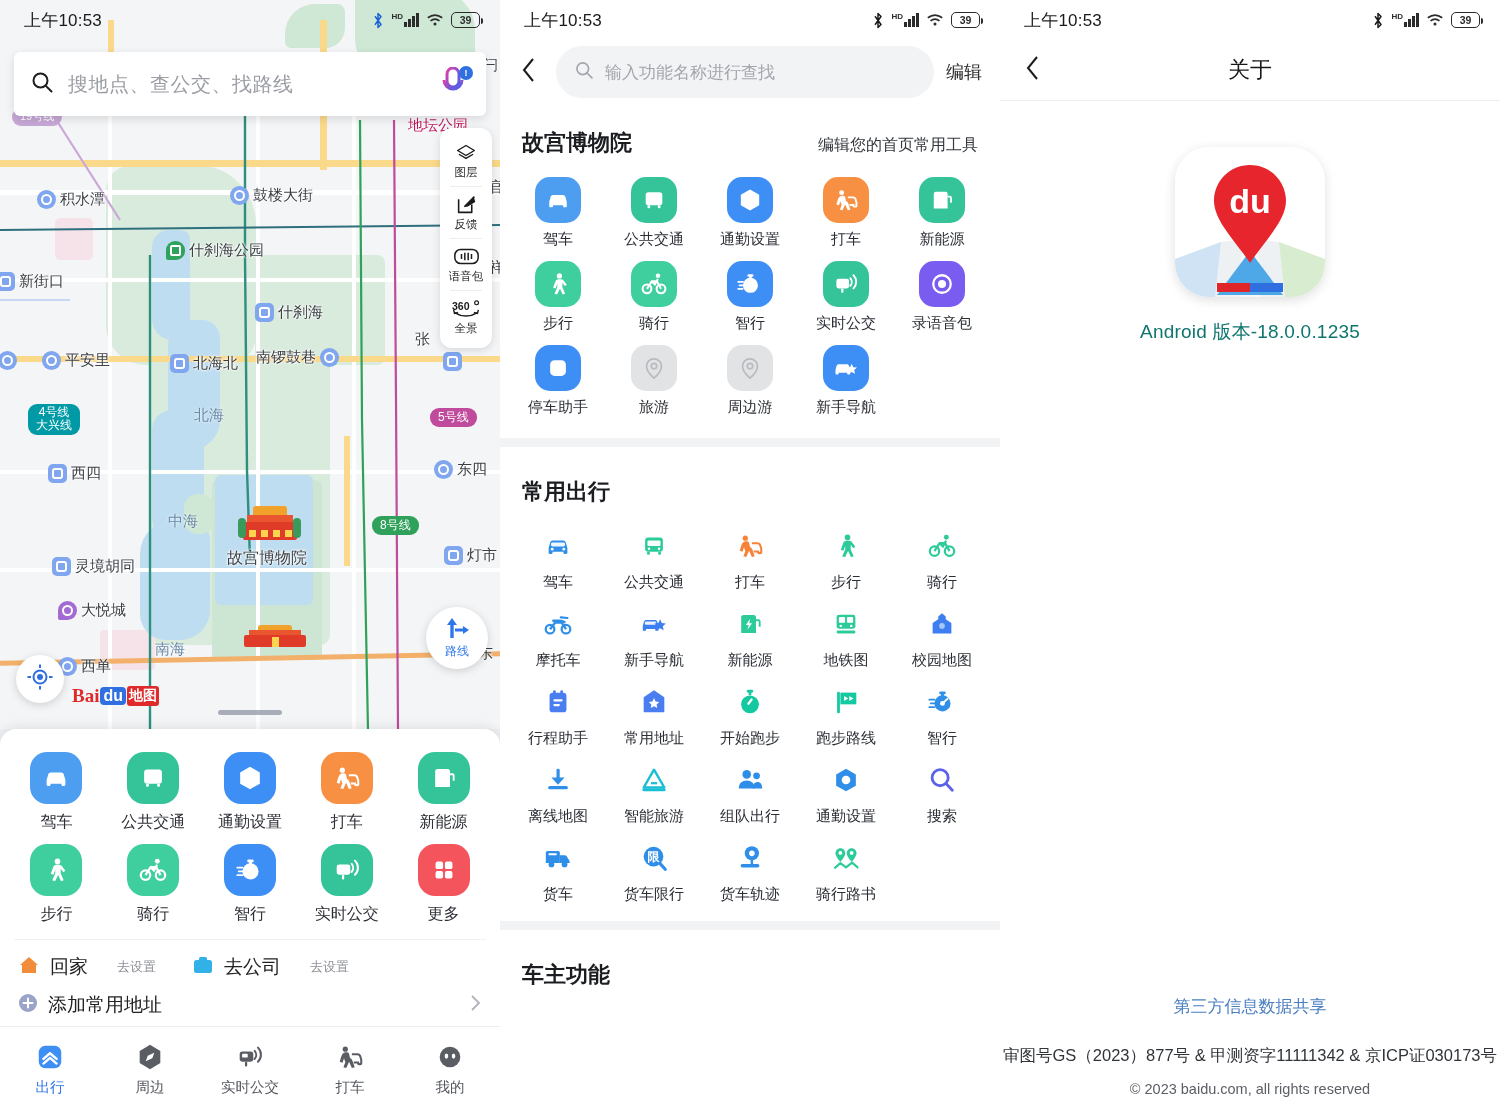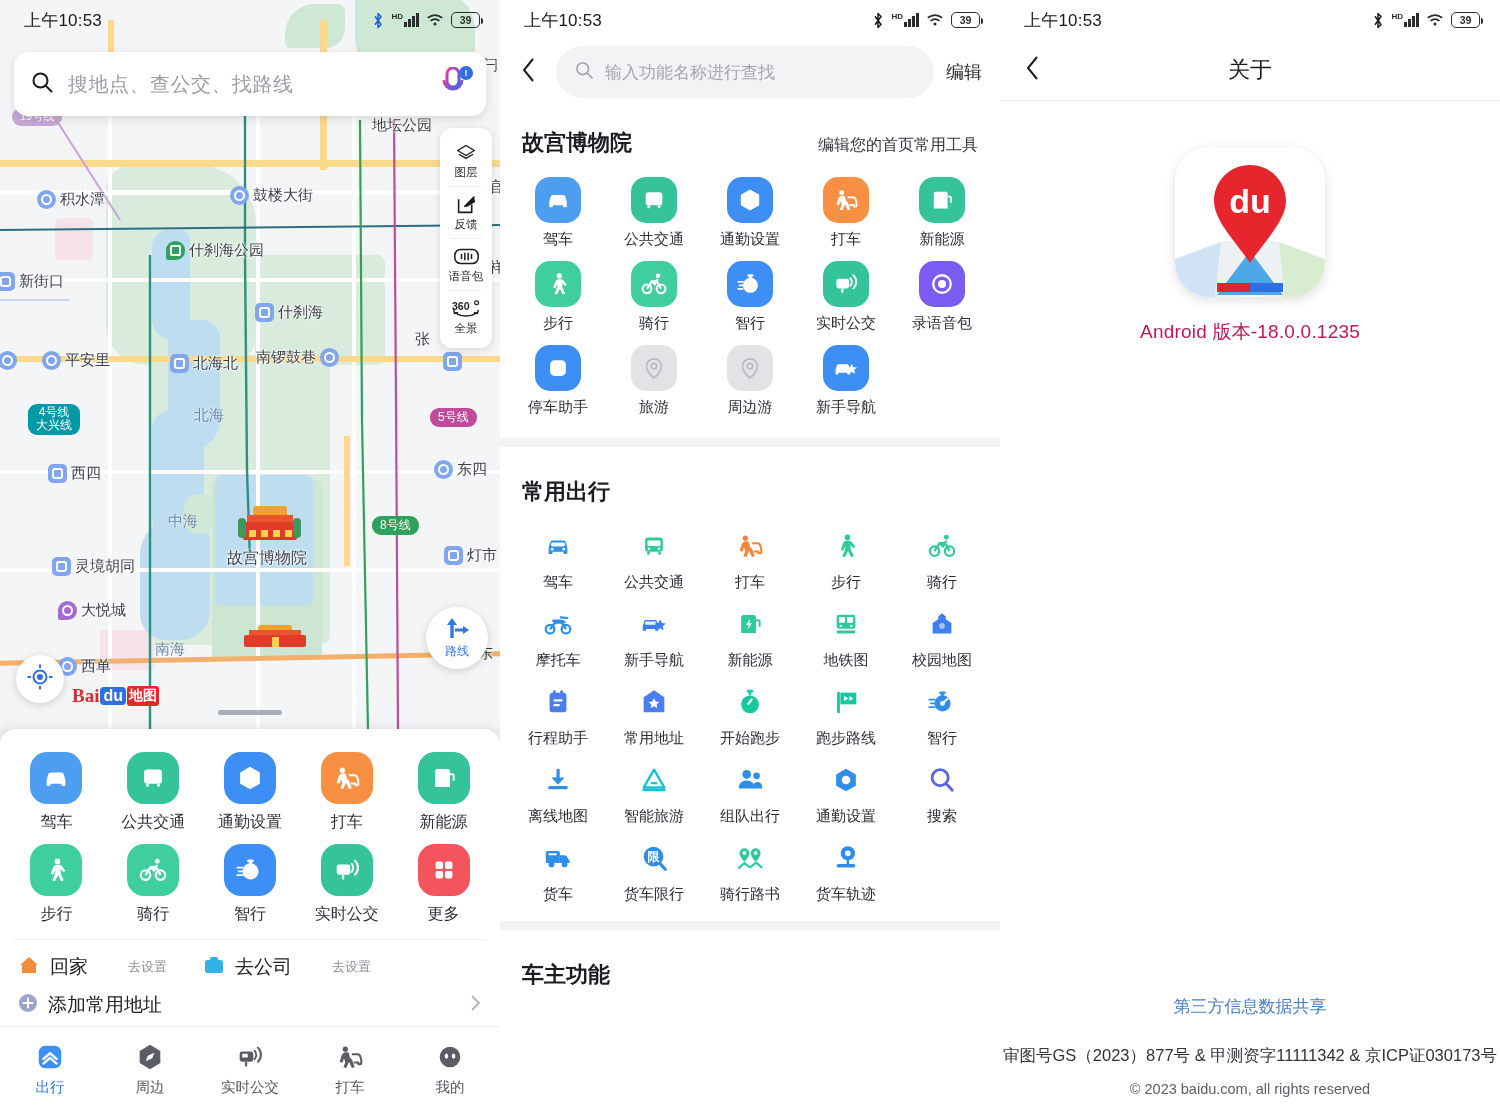--- a/index.html
+++ b/index.html
@@ -86,21 +86,21 @@
     position:absolute; left:72px; bottom:22px; display:flex;align-items:center;gap:1px; z-index:11;
   }
   .bd-bai{ color:#e02a2a; font-weight:700; font-size:19px; font-family:"Liberation Serif",serif;text-align:right;}
   .bd-du{ background:#2f6fe0; color:#fff; font-weight:700; font-size:16px; border-radius:4px; padding:0 3px;}
   .bd-map{ background:#e02a2a; color:#fff; font-weight:700; font-size:14px; border-radius:3px; padding:1px 2px;}
   .map-handle{position:absolute;left:50%;transform:translateX(-50%);bottom:14px;width:64px;height:5px;border-radius:3px;background:#8f96a3;opacity:.75;z-index:11;}
 
   
   .searchbar{
     position:absolute; top:52px; left:14px; right:14px; height:64px; background:#fff;
-    border-radius:14px; box-shadow:0 3px 10px rgba(0,0,0,.12); display:flex; align-items:center;
+    border-radius:6px; box-shadow:0 3px 10px rgba(0,0,0,.12); display:flex; align-items:center;
     padding:0 16px; z-index:20;
   }
   .searchbar .ph{ font-size:20px; color:#9a9da3; margin-left:14px; letter-spacing:.5px;}
   .mic{ margin-left:auto; position:relative; width:34px;height:34px;display:flex;align-items:center;justify-content:center;}
   .mic-badge{ position:absolute; top:-1px; right:-3px; width:14px;height:14px;border-radius:50%;
     background:#2f6fe0;color:#fff;font-size:9px;display:flex;align-items:center;justify-content:center;font-weight:700;}
 
   
   .sheet{
     position:absolute; left:0; right:0; bottom:85px; top:729px; background:#fff;
@@ -108,21 +108,21 @@
     padding-top:6px;
   }
   .grid5{ display:grid; grid-template-columns:repeat(5,1fr); padding:10px 8px 4px;}
   .gcell{ display:flex;flex-direction:column;align-items:center; padding:7px 0 4px;}
   .gicon{ width:52px;height:52px;border-radius:17px;display:flex;align-items:center;justify-content:center;}
   .gcell .glabel{ font-size:16px;color:#2c2f36;margin-top:8px; }
   .sheet-divider{ height:1px; background:#f0f0f2; margin:6px 14px 0;}
   .fav-row{ display:flex; align-items:center; padding:14px 18px 4px; }
   .fav{ display:flex;align-items:center; gap:10px;}
   .fav .nm{ font-size:19px;color:#222; }
-  .fav .go{ font-size:13px;color:#8d9097; margin-left:30px;}
+  .fav .go{ font-size:13px;color:#8d9097; margin-left:19px;}
   .fav-spacer{ width:36px;}
   .addrow{ display:flex; align-items:center; padding:8px 18px 0; }
   .addrow .nm{ font-size:19px;color:#222; margin-left:10px;}
   .addrow .chev{ margin-left:auto; color:#b0b3b9; font-size:20px;}
 
   
   .tabbar{
     position:absolute;left:0;right:0;bottom:0;height:85px;background:#fff;border-top:1px solid #ededf0;
     display:flex; align-items:center; z-index:18;
   }
@@ -154,21 +154,21 @@
   
   #about-panel{ background:#fff; }
   .a-nav{ height:60px; display:flex;align-items:center; padding:0 18px; position:relative;}
   .a-title{ position:absolute;left:0;right:0;text-align:center;font-size:22px;color:#17181a;}
   .a-sep{ height:1px; background:#eeeef0; }
   .app-area{ padding-top:46px; display:flex;flex-direction:column;align-items:center;}
   .app-icon{
     width:150px;height:150px;border-radius:34px;background:#fff;
     box-shadow:0 3px 12px rgba(0,0,0,.13); overflow:hidden; position:relative;
   }
-  .app-ver{ margin-top:22px; font-size:19px;color:#be185d;letter-spacing:.2px;}
+  .app-ver{ margin-top:22px; font-size:19px;color:#0f766e;letter-spacing:.2px;}
   .a-links{ position:absolute; left:0;right:0; bottom:135px; display:flex;justify-content:center;align-items:center;gap:0;}
   .a-links a{ color:#4a7fc1; font-size:17px; text-decoration:none; padding:0 22px; }
   .a-pipe{ width:1px;height:18px;background:#cfd4da;}
   .a-third{ position:absolute;left:0;right:0;bottom:93px;text-align:center;color:#4a7fc1;font-size:17px;}
   .a-legal{ position:absolute;left:0;right:0;bottom:44px;text-align:center;color:#303338;font-size:16.5px;}
   .a-copy{ position:absolute;left:0;right:0;bottom:14px;text-align:center;color:#5c6066;font-size:14.5px;}
 </style>
 </head>
 <body>
 
@@ -346,21 +346,21 @@
         <div style="position:absolute;left:5px;top:5px;width:52px;height:6px;background:#e8552f;"></div>
         <div style="position:absolute;left:0;top:10px;width:62px;height:12px;background:#e03a28;border-radius:2px;"></div>
         <div style="position:absolute;left:28px;top:12px;width:7px;height:10px;background:#fcd44e;"></div>
       </div>
 
       <div class="watertxt" style="left:194px;top:406px;">北海</div>
       <div class="watertxt" style="left:168px;top:512px;">中海</div>
       <div class="watertxt" style="left:155px;top:640px;">南海</div>
 
       <div class="poi" style="left:372px;top:116px;">
-          <span class="t" style="font-size:15px;color:#404040;">地坛公园</span>
+          <span class="t" style="font-size:15px;color:#be185d;margin-left:36px;">地坛公园</span>
         </div>
       <div class="poi" style="left:415px;top:330px;">
           <span class="t">张</span>
         </div>
       <div class="poi" style="left:489px;top:178px;">
           <span class="t">官</span>
         </div>
       <div class="poi" style="left:489px;top:258px;">
           <span class="t">祥</span>
         </div>
@@ -1137,40 +1137,40 @@
             <svg width="30" height="30" viewBox="0 0 32 32" fill="#2f8fe8">
               <circle cx="15.5" cy="14.5" r="10.5"></circle>
               <text x="15.5" y="19.5" text-anchor="middle" font-family="Liberation Sans, sans-serif" font-size="13" font-weight="700" fill="#fff">限</text>
               <path d="M22 21.5 L28 28" stroke="#2f8fe8" stroke-width="3.4" stroke-linecap="round"></path>
             </svg>
           </div>
           <div class="flabel">货车限行</div>
         </div>
         <div class="fcell">
           <div class="fic-plain">
+            <svg width="30" height="30" viewBox="0 0 32 32" fill="#2f8fe8">
+              <circle cx="18" cy="11" r="7.6"></circle>
+              <circle cx="18" cy="11" r="3" fill="#fff"></circle>
+              <path d="M18 18.2 L18 23" stroke="#2f8fe8" stroke-width="2.6"></path>
+              <rect x="6" y="22.4" width="20" height="3.6" rx="1.8"></rect>
+            </svg>
+          </div>
+          <div class="flabel">货车轨迹</div>
+        </div>
+        <div class="fcell">
+          <div class="fic-plain">
             <svg width="30" height="30" viewBox="0 0 32 32" fill="#2ecb9a">
               <path d="M10 5.5 C7 5.5 4.8 7.8 4.8 10.8 C4.8 14.6 10 20 10 20 C10 20 15.2 14.6 15.2 10.8 C15.2 7.8 13 5.5 10 5.5 Z"></path>
               <circle cx="10" cy="10.6" r="2" fill="#fff"></circle>
               <path d="M22 5.5 C19 5.5 16.8 7.8 16.8 10.8 C16.8 14.6 22 20 22 20 C22 20 27.2 14.6 27.2 10.8 C27.2 7.8 25 5.5 22 5.5 Z"></path>
               <circle cx="22" cy="10.6" r="2" fill="#fff"></circle>
               <path d="M3.5 27 L10 21.5 L16 26 L22.5 21 L29 26.5" fill="none" stroke="#2ecb9a" stroke-width="2.3" stroke-linejoin="round"></path>
             </svg>
           </div>
           <div class="flabel">骑行路书</div>
-        </div>
-        <div class="fcell">
-          <div class="fic-plain">
-            <svg width="30" height="30" viewBox="0 0 32 32" fill="#2f8fe8">
-              <circle cx="18" cy="11" r="7.6"></circle>
-              <circle cx="18" cy="11" r="3" fill="#fff"></circle>
-              <path d="M18 18.2 L18 23" stroke="#2f8fe8" stroke-width="2.6"></path>
-              <rect x="6" y="22.4" width="20" height="3.6" rx="1.8"></rect>
-            </svg>
-          </div>
-          <div class="flabel">货车轨迹</div>
         </div>
       </div>
     <div class="sec-divider" style="margin-top:14px;"></div>
     <div class="sec-head">
       <span class="sec-title">车主功能</span>
     </div>
   </div>
 
   <div class="panel" id="about-panel">
     <div class="statusbar">

